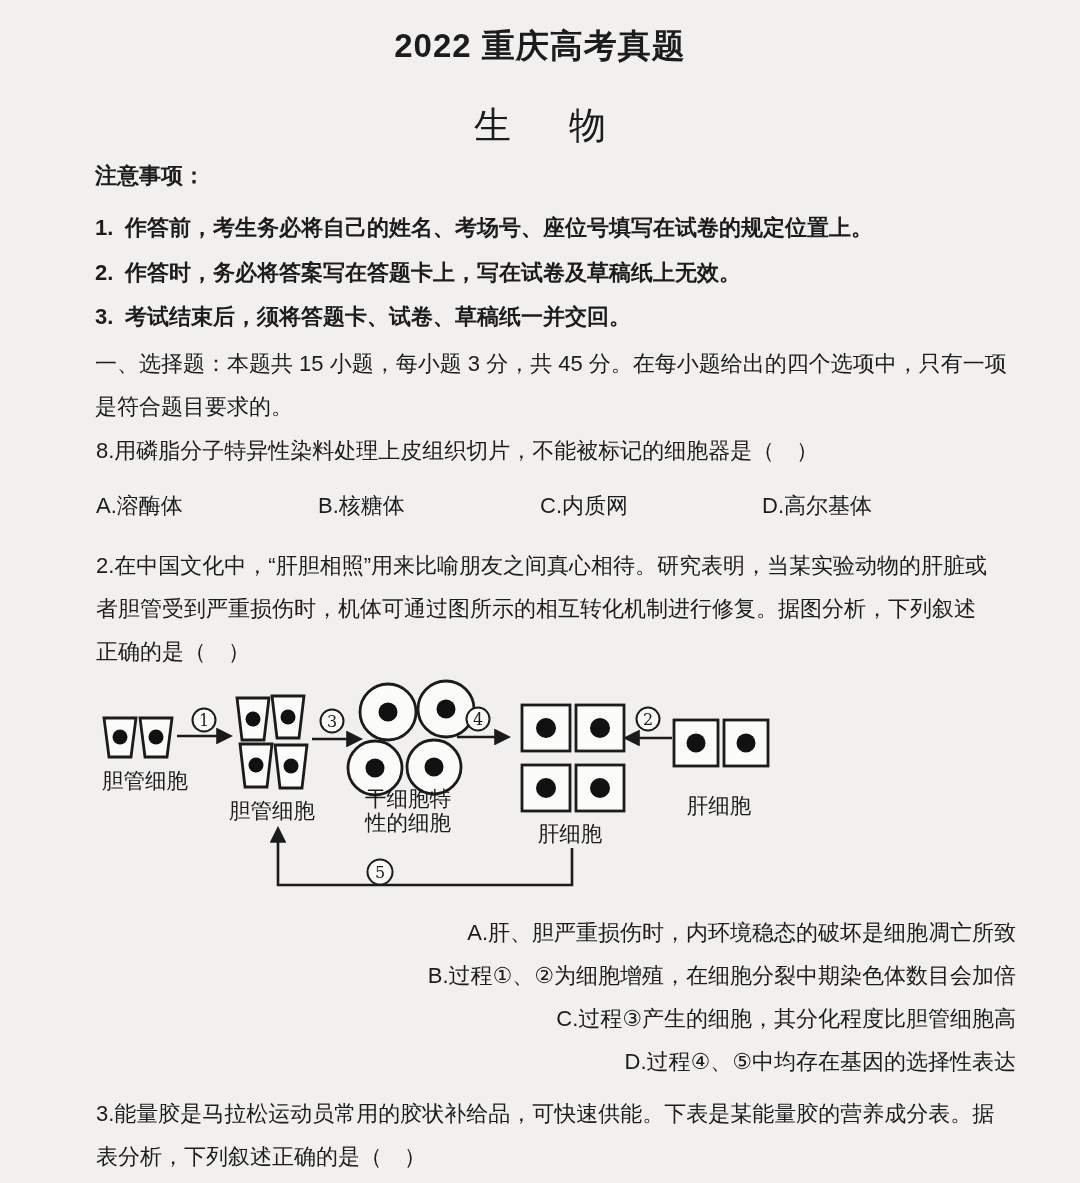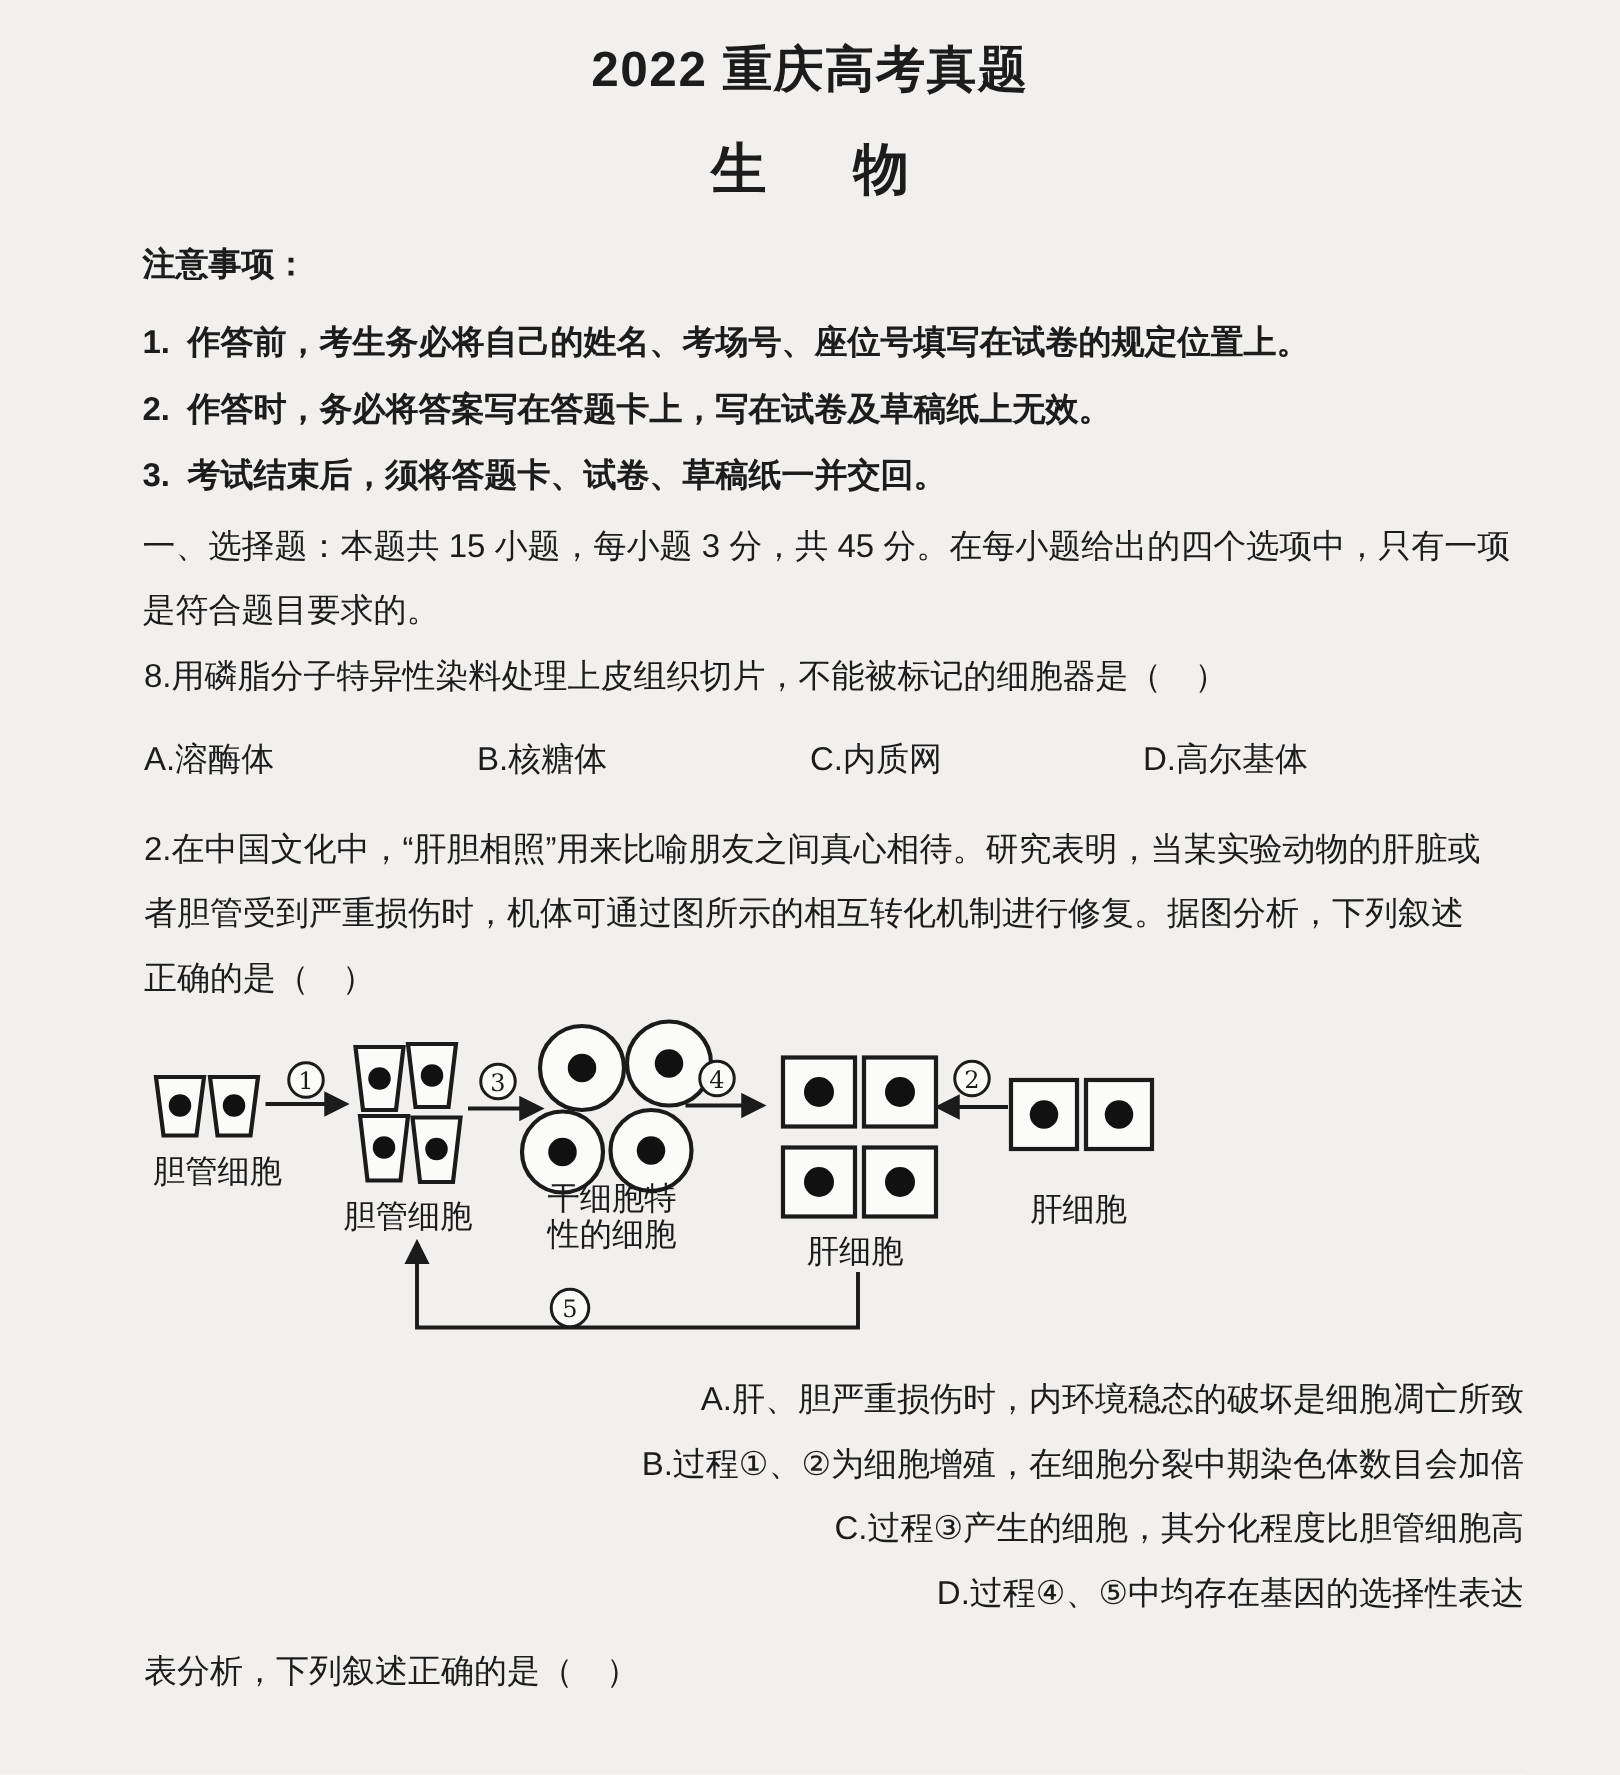--- a/index.html
+++ b/index.html
@@ -13,23 +13,23 @@
   }
   .abs { position:absolute; }
   .nowrap { white-space:nowrap; }
 
   .title {
     top:24px; left:0; width:1080px;
     text-align:center;
     font-size:33px; font-weight:bold; letter-spacing:1px;
   }
   .subject {
-    top:88px; left:0; width:1080px;
+    top:101px; left:0; width:1080px;
     text-align:center;
-    font-size:37px; font-weight:bold;
+    font-size:37px; font-weight:normal;
   }
   .subject span { letter-spacing:58px; margin-right:-58px; }
 
   .notice-heading {
     top:161px; left:95px;
     font-size:22px; font-weight:bold;
   }
   .notice-item {
     left:95px;
     font-size:22px; font-weight:bold;
@@ -200,16 +200,17 @@
   </svg>
 
   <div class="abs q-block" id="q2-options">
     <div class="nowrap">A.肝、胆严重损伤时，内环境稳态的破坏是细胞凋亡所致</div>
     <div class="nowrap">B.过程①、②为细胞增殖，在细胞分裂中期染色体数目会加倍</div>
     <div class="nowrap">C.过程③产生的细胞，其分化程度比胆管细胞高</div>
     <div class="nowrap">D.过程④、⑤中均存在基因的选择性表达</div>
   </div>
 
   <div class="abs q-block" id="q3-block">
+    <div class="nowrap">3.能量胶是马拉松运动员常用的胶状补给品，可快速供能。下表是某能量胶的营养成分表。据</div>
     <div class="nowrap">表分析，下列叙述正确的是（　）</div>
   </div>
 
 </div>
 
 </body></html>

